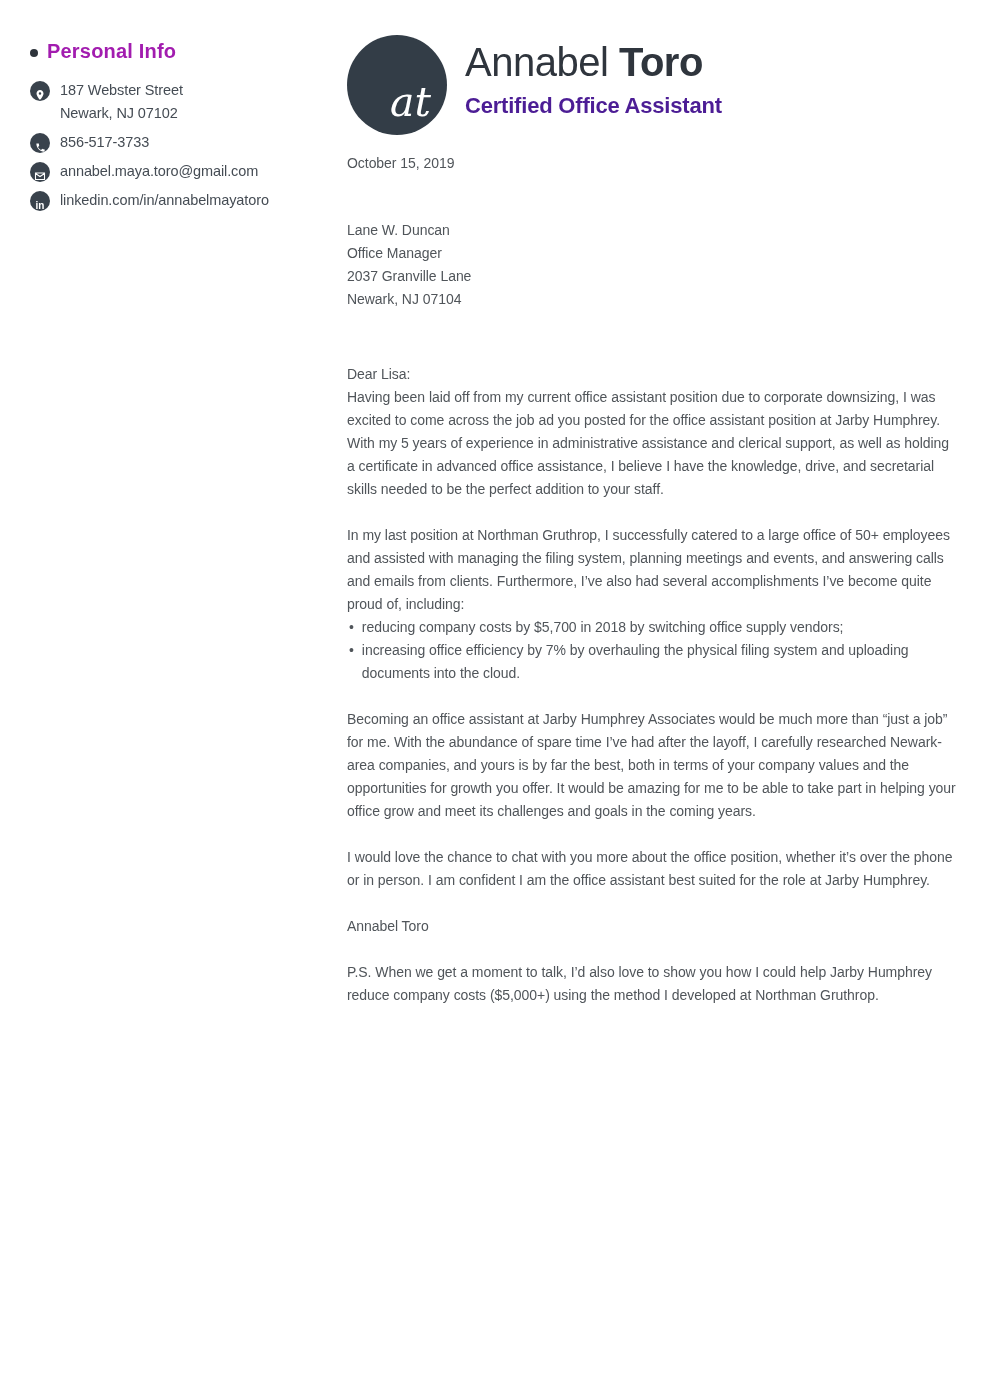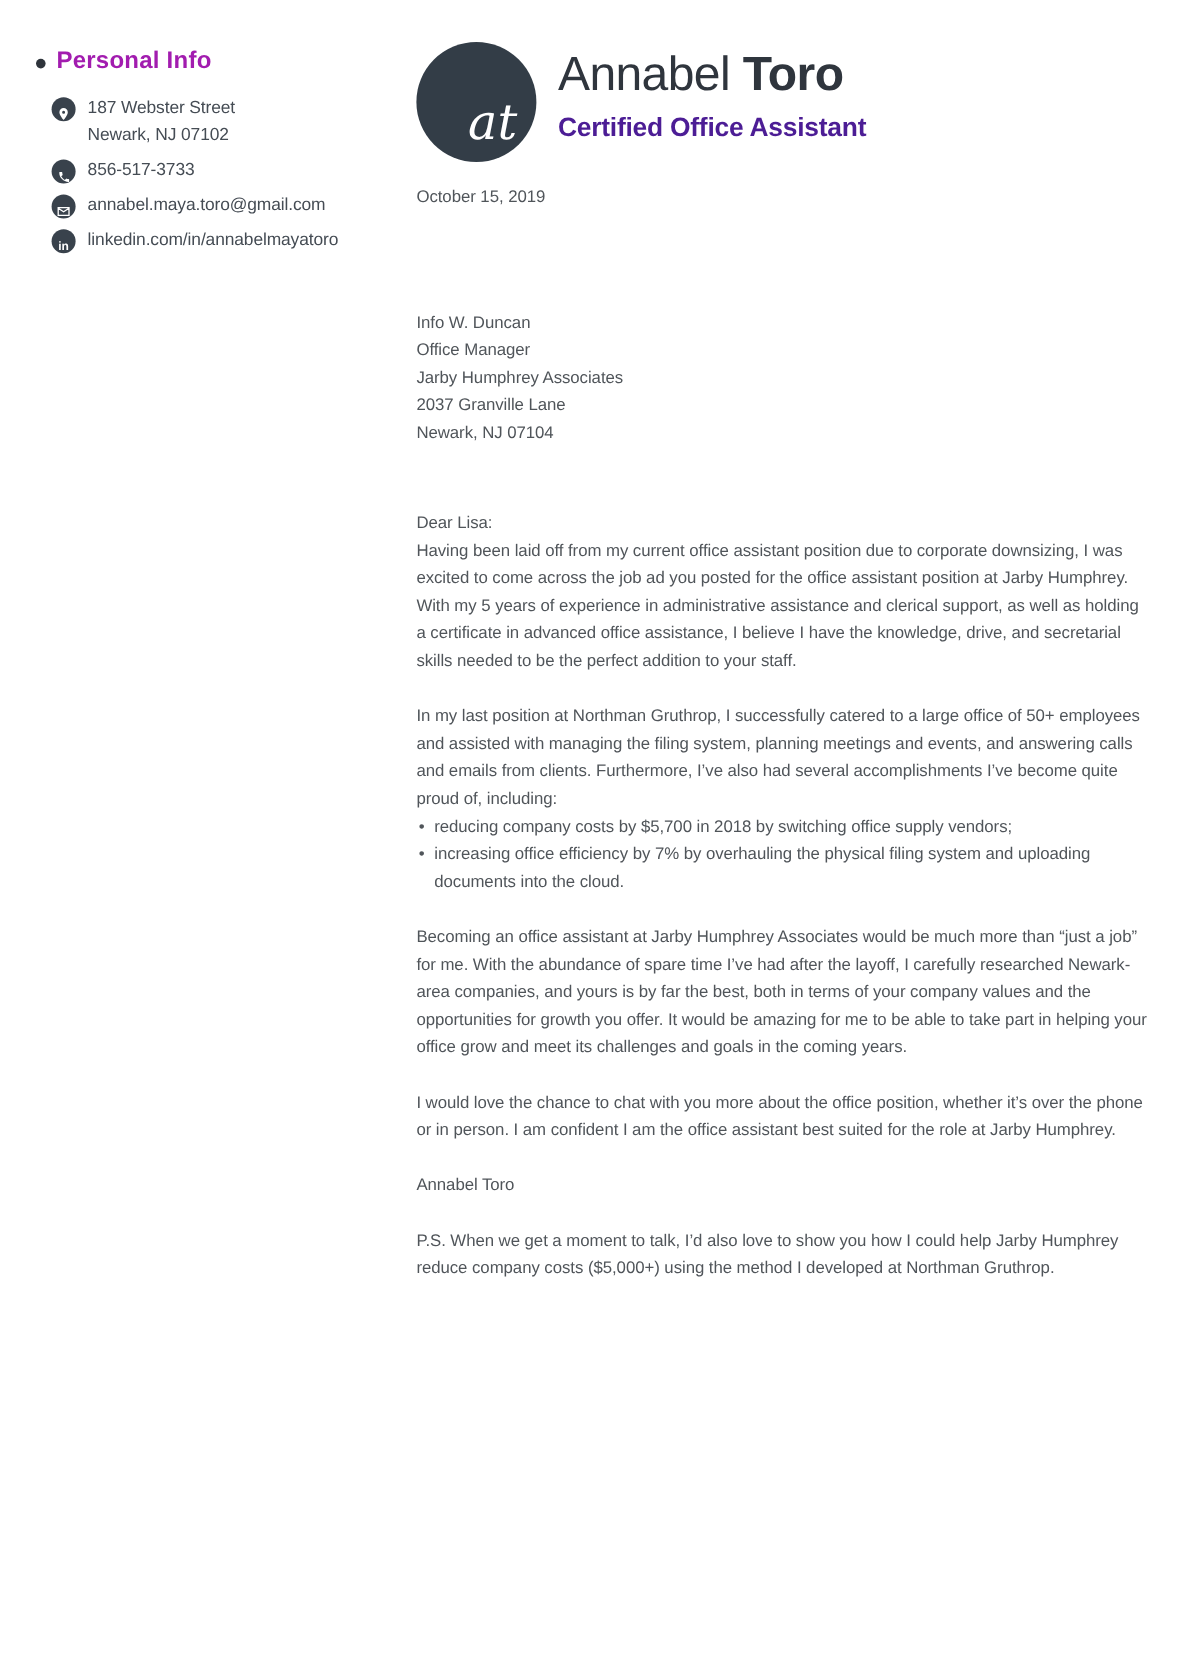--- a/index.html
+++ b/index.html
@@ -25,21 +25,20 @@
     display: flex; align-items: center; gap: 9px;
     margin-bottom: 16px; letter-spacing: 0.2px;
   }
   .section-bullet {
     width: 8px; height: 8px; border-radius: 50%;
     background: #2e343b; flex: 0 0 auto; margin-top: 2px;
   }
   .contact-row {
     display: flex; align-items: flex-start; gap: 10px;
     margin-bottom: 6px;
-    margin-left: 13px;
   }
   .contact-icon {
     width: 20px; height: 20px; border-radius: 50%;
     background: #39424c; flex: 0 0 auto; margin-top: 2px;
     display: flex; align-items: flex-end; justify-content: center;
   }
   .contact-icon svg { display: block; }
   .contact-icon .in-glyph {
     color: #ffffff; font-size: 10px; font-weight: 700;
     font-family: "Liberation Sans", sans-serif; line-height: 1;
@@ -71,21 +70,21 @@
     margin-top: 9px; font-size: 22px; font-weight: 700;
     color: #4c1d95; letter-spacing: -0.2px; white-space: nowrap;
   }
 
   
   .letter {
     position: absolute; left: 347px; top: 152px; width: 610px;
     font-size: 14px; line-height: 23px; color: #50555a;
     letter-spacing: -0.05px;
   }
-  .date-line { margin-bottom: 82px; }
+  .date-line { margin-bottom: 44px; }
   .recipient { margin-bottom: 52px; }
   .salutation { }
   .para { margin-bottom: 23px; }
   .para.no-gap { margin-bottom: 0; }
   .accomplishments { list-style: none; margin-bottom: 23px; }
   .accomplishments li {
     display: flex; gap: 8px;
   }
   .accomplishments .li-bullet { flex: 0 0 auto; padding-left: 2px; }
   .closing { margin-bottom: 23px; }
@@ -147,23 +146,22 @@
     <div class="name-block">
       <div class="person-name"><span>Annabel </span><span class="last">Toro</span></div>
       <div class="job-title">Certified Office Assistant</div>
     </div>
   </header>
 
   <main class="letter">
     <div class="date-line">October 15, 2019</div>
 
     <div class="recipient">
-      <div>Info W. Duncan</div>
+      <div>Lane W. Duncan</div>
       <div>Office Manager</div>
-      <div>Jarby Humphrey Associates</div>
       <div>2037 Granville Lane</div>
       <div>Newark, NJ 07104</div>
     </div>
 
     <div class="salutation">Dear Lisa:</div>
 
     <p class="para">Having been laid off from my current office assistant position due to corporate downsizing, I was excited to come across the job ad you posted for the office assistant position at Jarby Humphrey. With my 5 years of experience in administrative assistance and clerical support, as well as holding a certificate in advanced office assistance, I believe I have the knowledge, drive, and secretarial skills needed to be the perfect addition to your staff.</p>
 
     <p class="para no-gap">In my last position at Northman Gruthrop, I successfully catered to a large office of 50+ employees and assisted with managing the filing system, planning meetings and events, and answering calls and emails from clients. Furthermore, I’ve also had several accomplishments I’ve become quite proud of, including:</p>
     <ul class="accomplishments">

